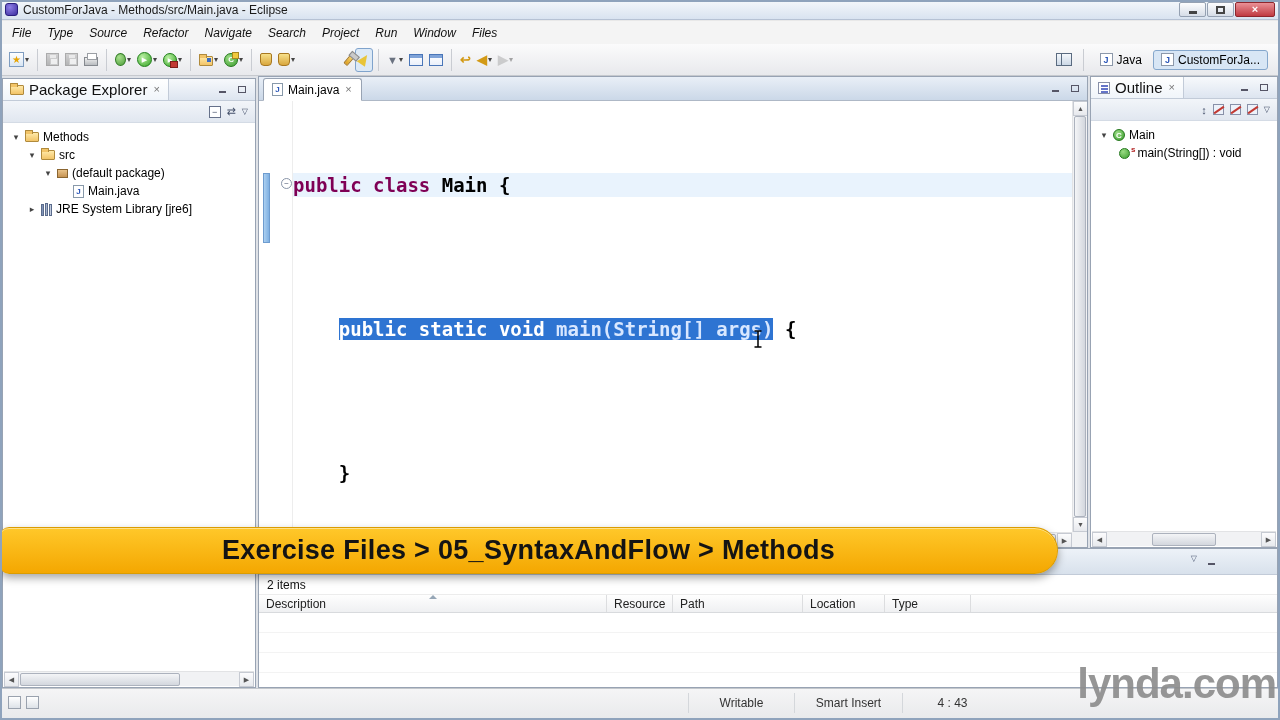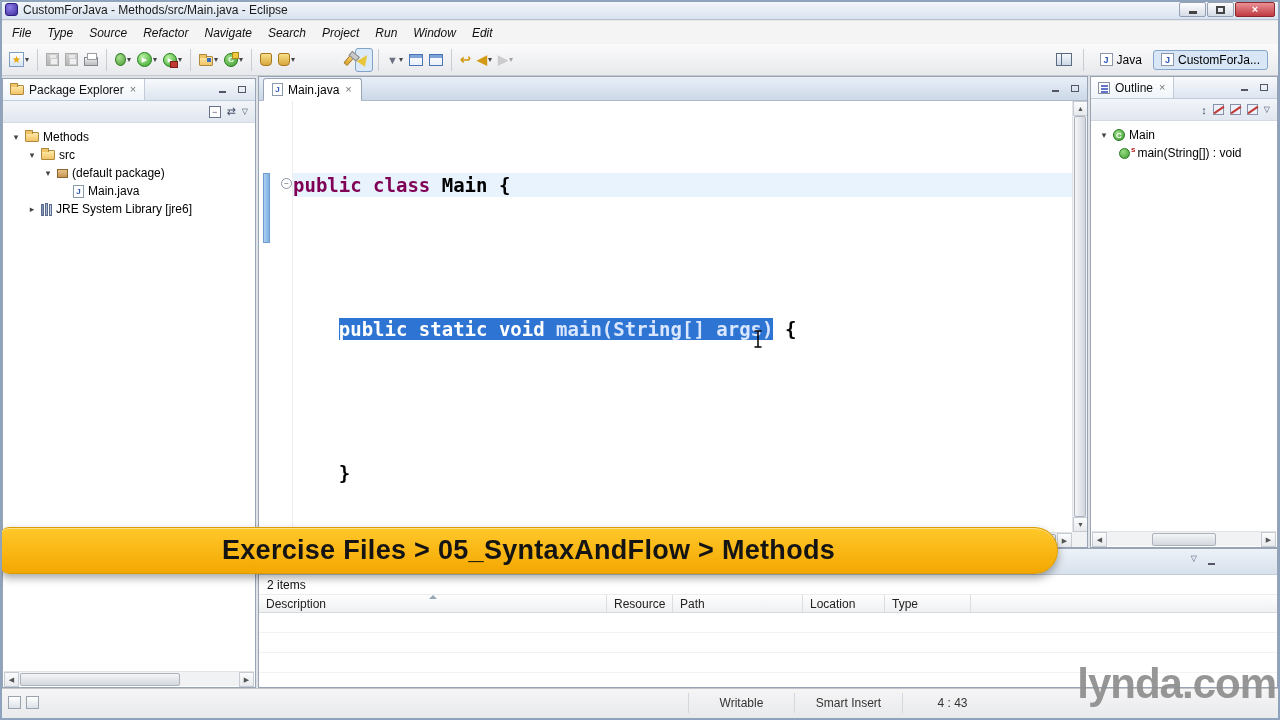--- a/index.html
+++ b/index.html
@@ -67,21 +67,21 @@
   .ic-persp::before { content:""; position:absolute; left:4px; top:0; bottom:0; width:1px; background:#5A6B80; }
   .pbtn { display:flex; align-items:center; gap:4px; padding:2px 7px; border-radius:3px; border:1px solid transparent; }
   .pbtn.active { background:#D8E6F5; border-color:#85A7CC; }
   .jletter { width:13px; height:13px; background:#FFF; border:1px solid #8C98AA; color:#2B56B8; font-size:9px; font-weight:bold; display:flex; align-items:center; justify-content:center; }
 
   
   .workbench { position:absolute; left:0; top:76px; right:0; bottom:28px; background:#DFE2E7; }
   .panel { position:absolute; background:#FFF; border:1px solid #98A3B3; }
   .view-header { height:22px; background:linear-gradient(#F7F9FC,#DDE5F0); border-bottom:1px solid #C2CBD8; display:flex; align-items:stretch; }
   .view-tab { display:flex; align-items:center; gap:5px; padding:0 7px; background:linear-gradient(#FFFFFF,#F0F5FA); border-right:1px solid #C2CBD8; }
-  .view-title { font-size:12px; color:#111; }
+  .view-title { font-size:15px; color:#111; }
   .tab-close { color:#777; font-size:11px; line-height:1; padding:0 1px; }
   .hbtns { margin-left:auto; display:flex; align-items:center; gap:4px; padding-right:5px; }
   .hb { width:16px; height:14px; display:flex; align-items:center; justify-content:center; }
   .hb .min-bar { width:7px; height:2px; background:#556; margin-top:5px; }
   .hb .max-box { width:8px; height:7px; border:1px solid #556; }
   .view-toolbar { height:22px; background:linear-gradient(#F2F5F9,#E1E7F0); border-bottom:1px solid #D4DBE5; display:flex; align-items:center; justify-content:flex-end; gap:6px; padding:0 7px; }
   .vt-icon { display:flex; align-items:center; justify-content:center; color:#44506A; }
   .ic-box-minus { width:12px; height:12px; border:1px solid #66718A; background:#FFF; font-size:9px; display:flex; align-items:center; justify-content:center; color:#44506A; }
 
   
@@ -181,21 +181,21 @@
 <div class="menubar">
   <span class="menu-item">File</span>
   <span class="menu-item">Type</span>
   <span class="menu-item">Source</span>
   <span class="menu-item">Refactor</span>
   <span class="menu-item">Navigate</span>
   <span class="menu-item">Search</span>
   <span class="menu-item">Project</span>
   <span class="menu-item">Run</span>
   <span class="menu-item">Window</span>
-  <span class="menu-item">Edit</span>
+  <span class="menu-item">Files</span>
 </div>
 
 <div class="toolbar">
   <div class="ti">
     <span class="ig ic-new">
         <span>★</span>
       </span>
     <span class="dd">▾</span>
   </div>
   <div class="tsep"></div>

